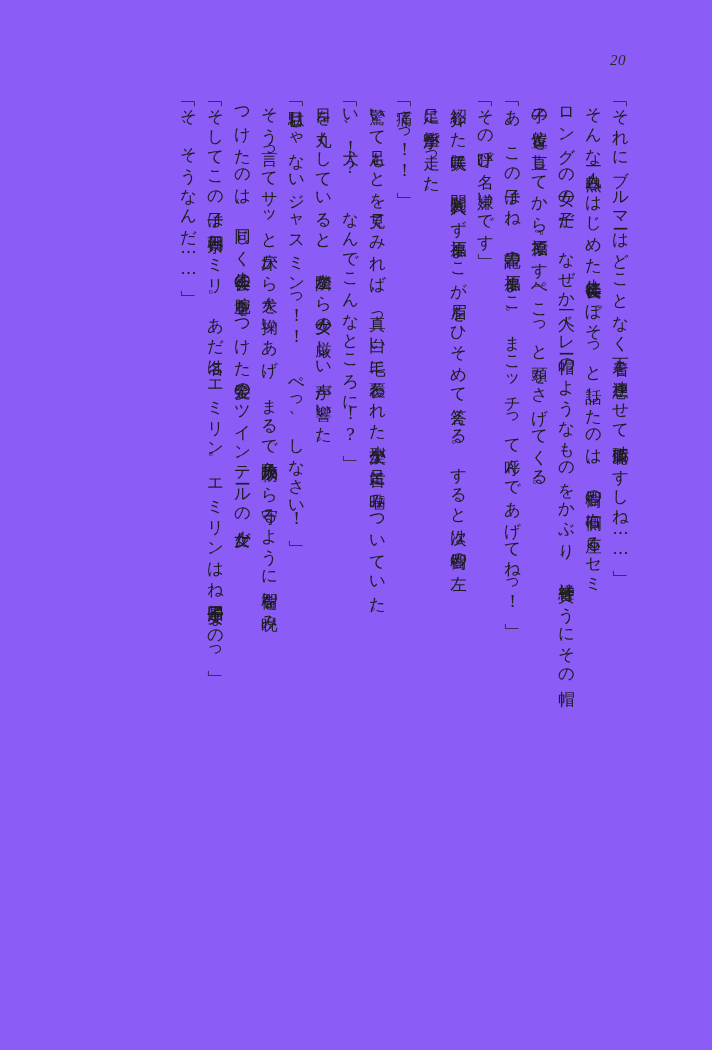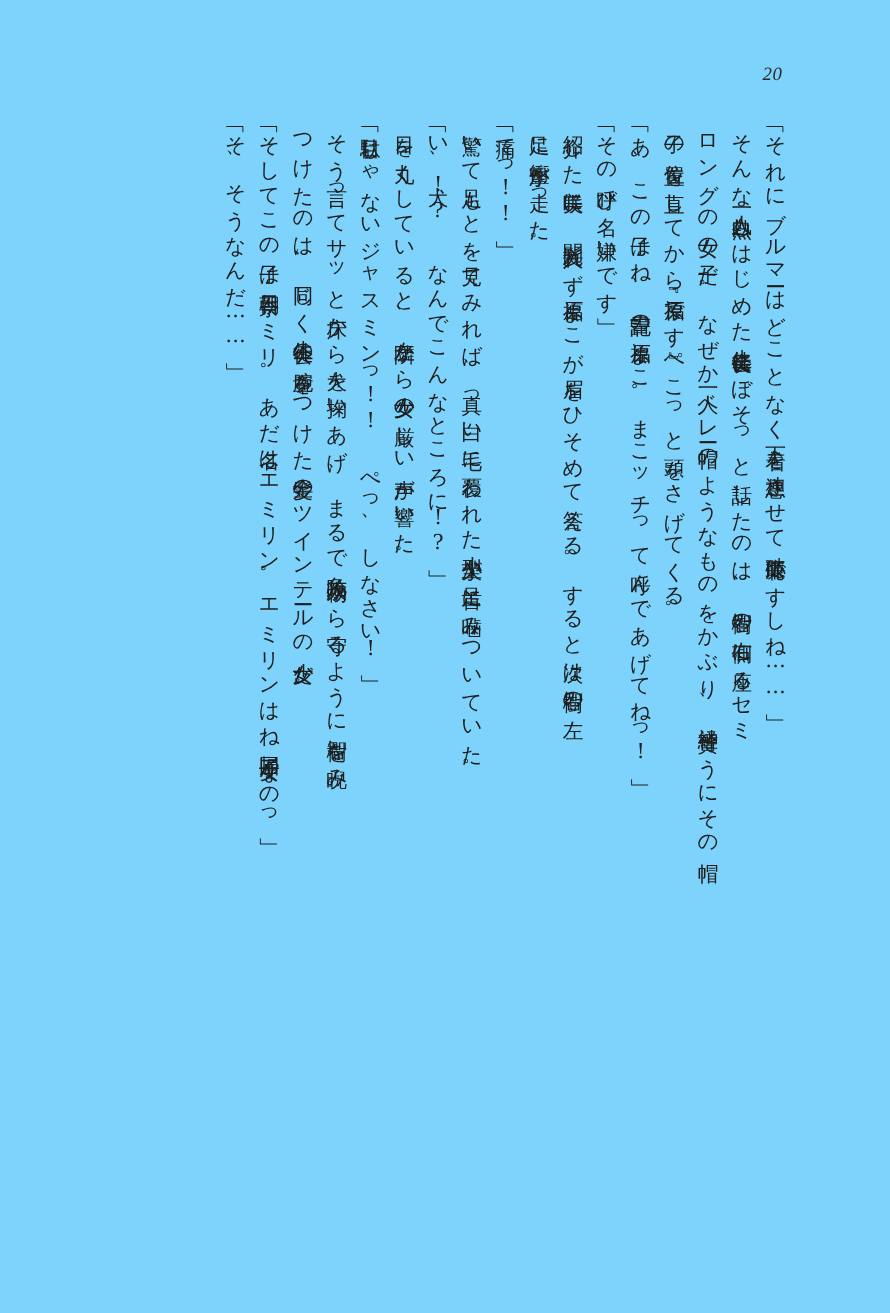--- a/index.html
+++ b/index.html
@@ -11,21 +11,21 @@
     width: 712px;
     height: 1050px;
     overflow: hidden;
     font-family: "Liberation Serif", "DejaVu Serif", serif;
     color: #1a1a1a;
   }
   #page {
     position: relative;
     width: 712px;
     height: 1050px;
-    background: #7dd3fc;
+    background: #8b5cf6;
     box-sizing: border-box;
   }
   
   #page-number {
     position: absolute;
     top: 52px;
     right: 86px;
     font-size: 15px;
     font-family: "Liberation Serif", "DejaVu Serif", serif;
     font-style: italic;

